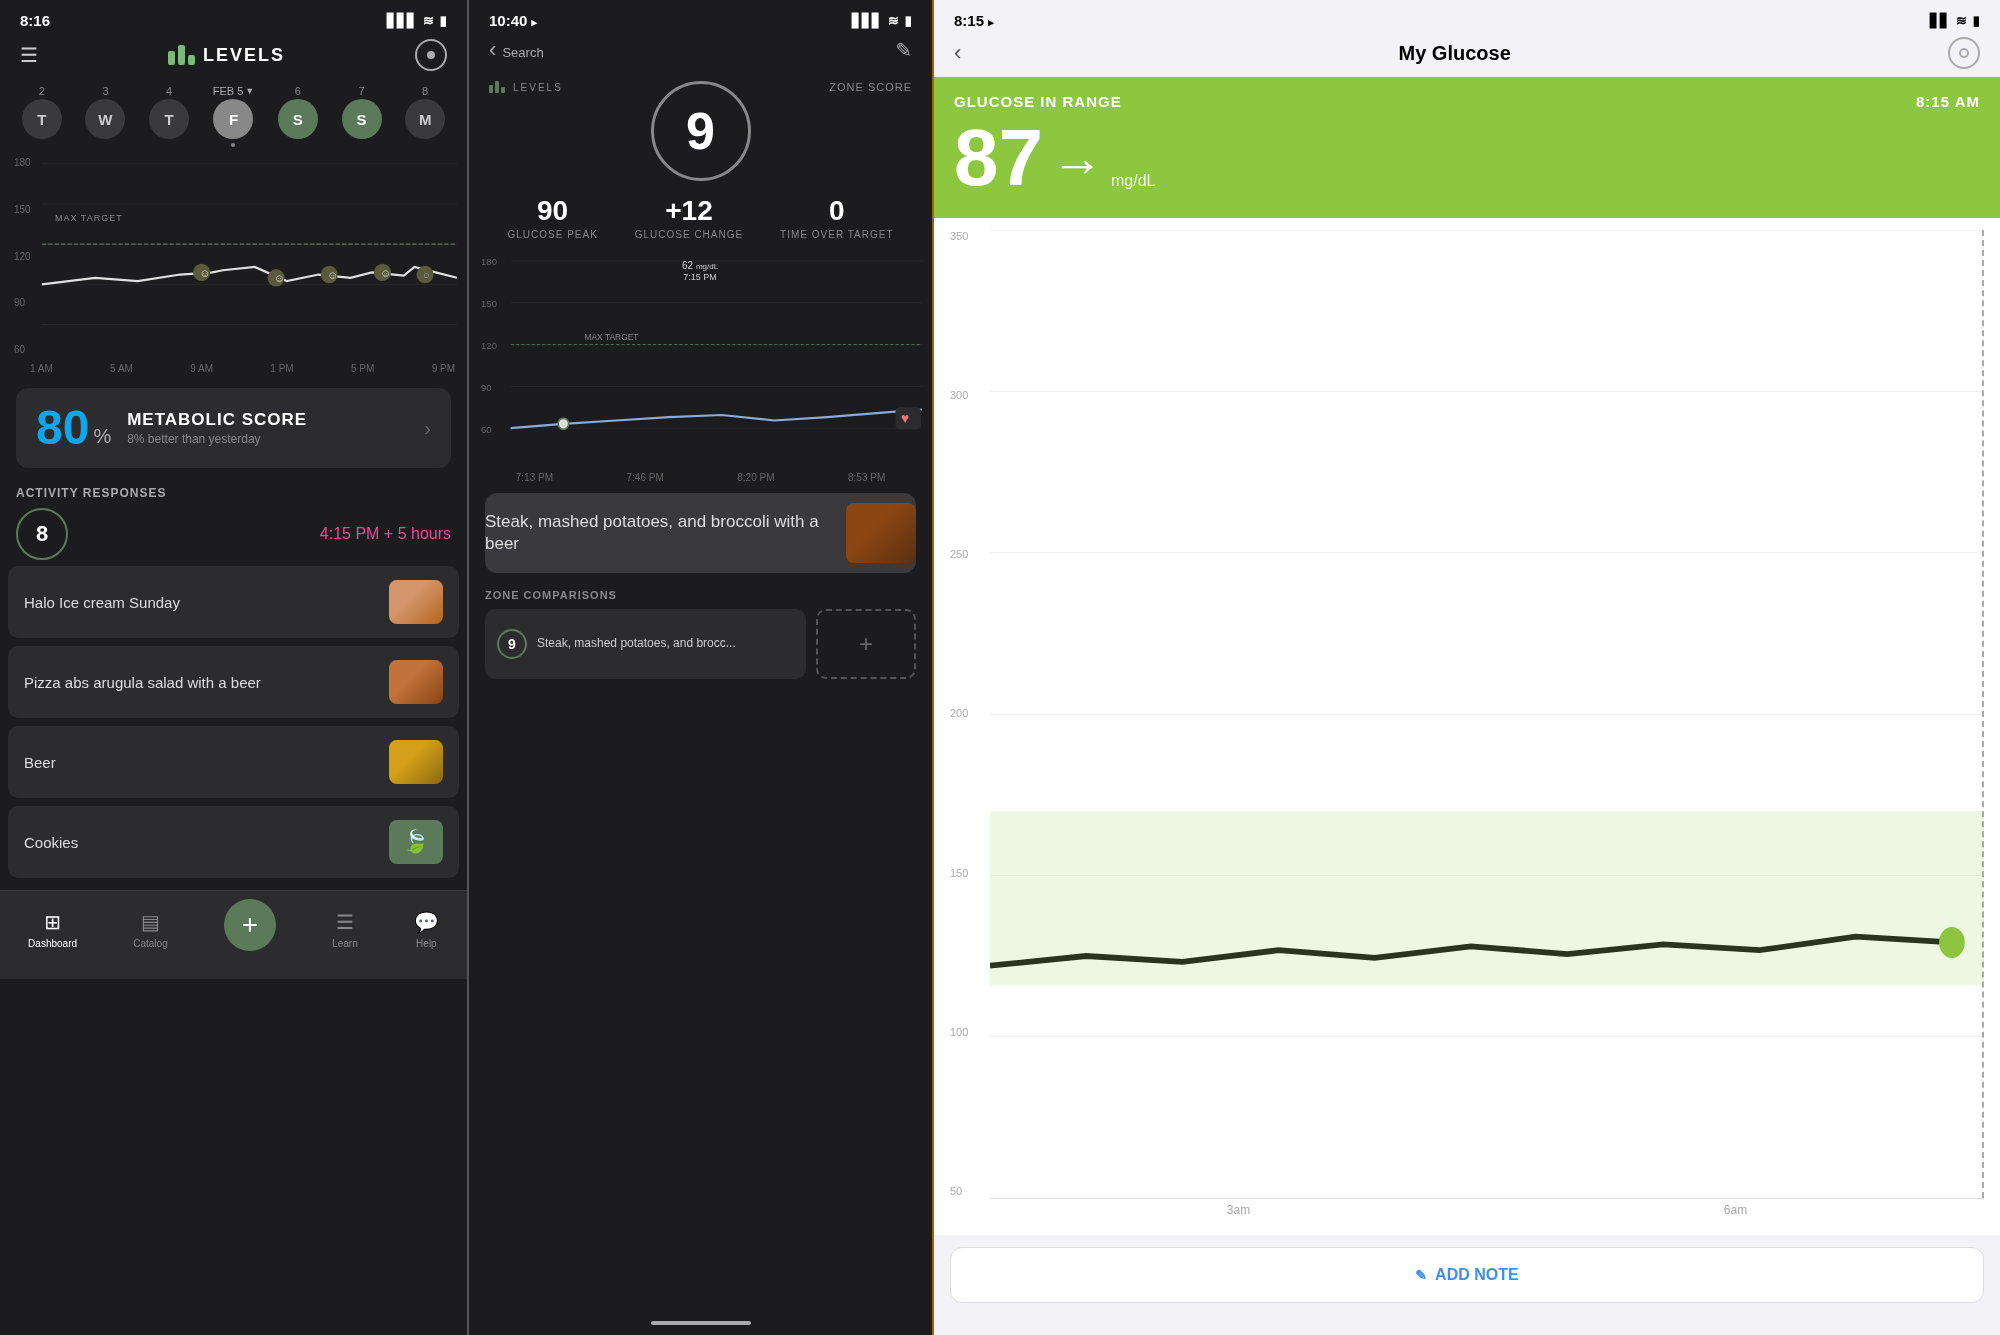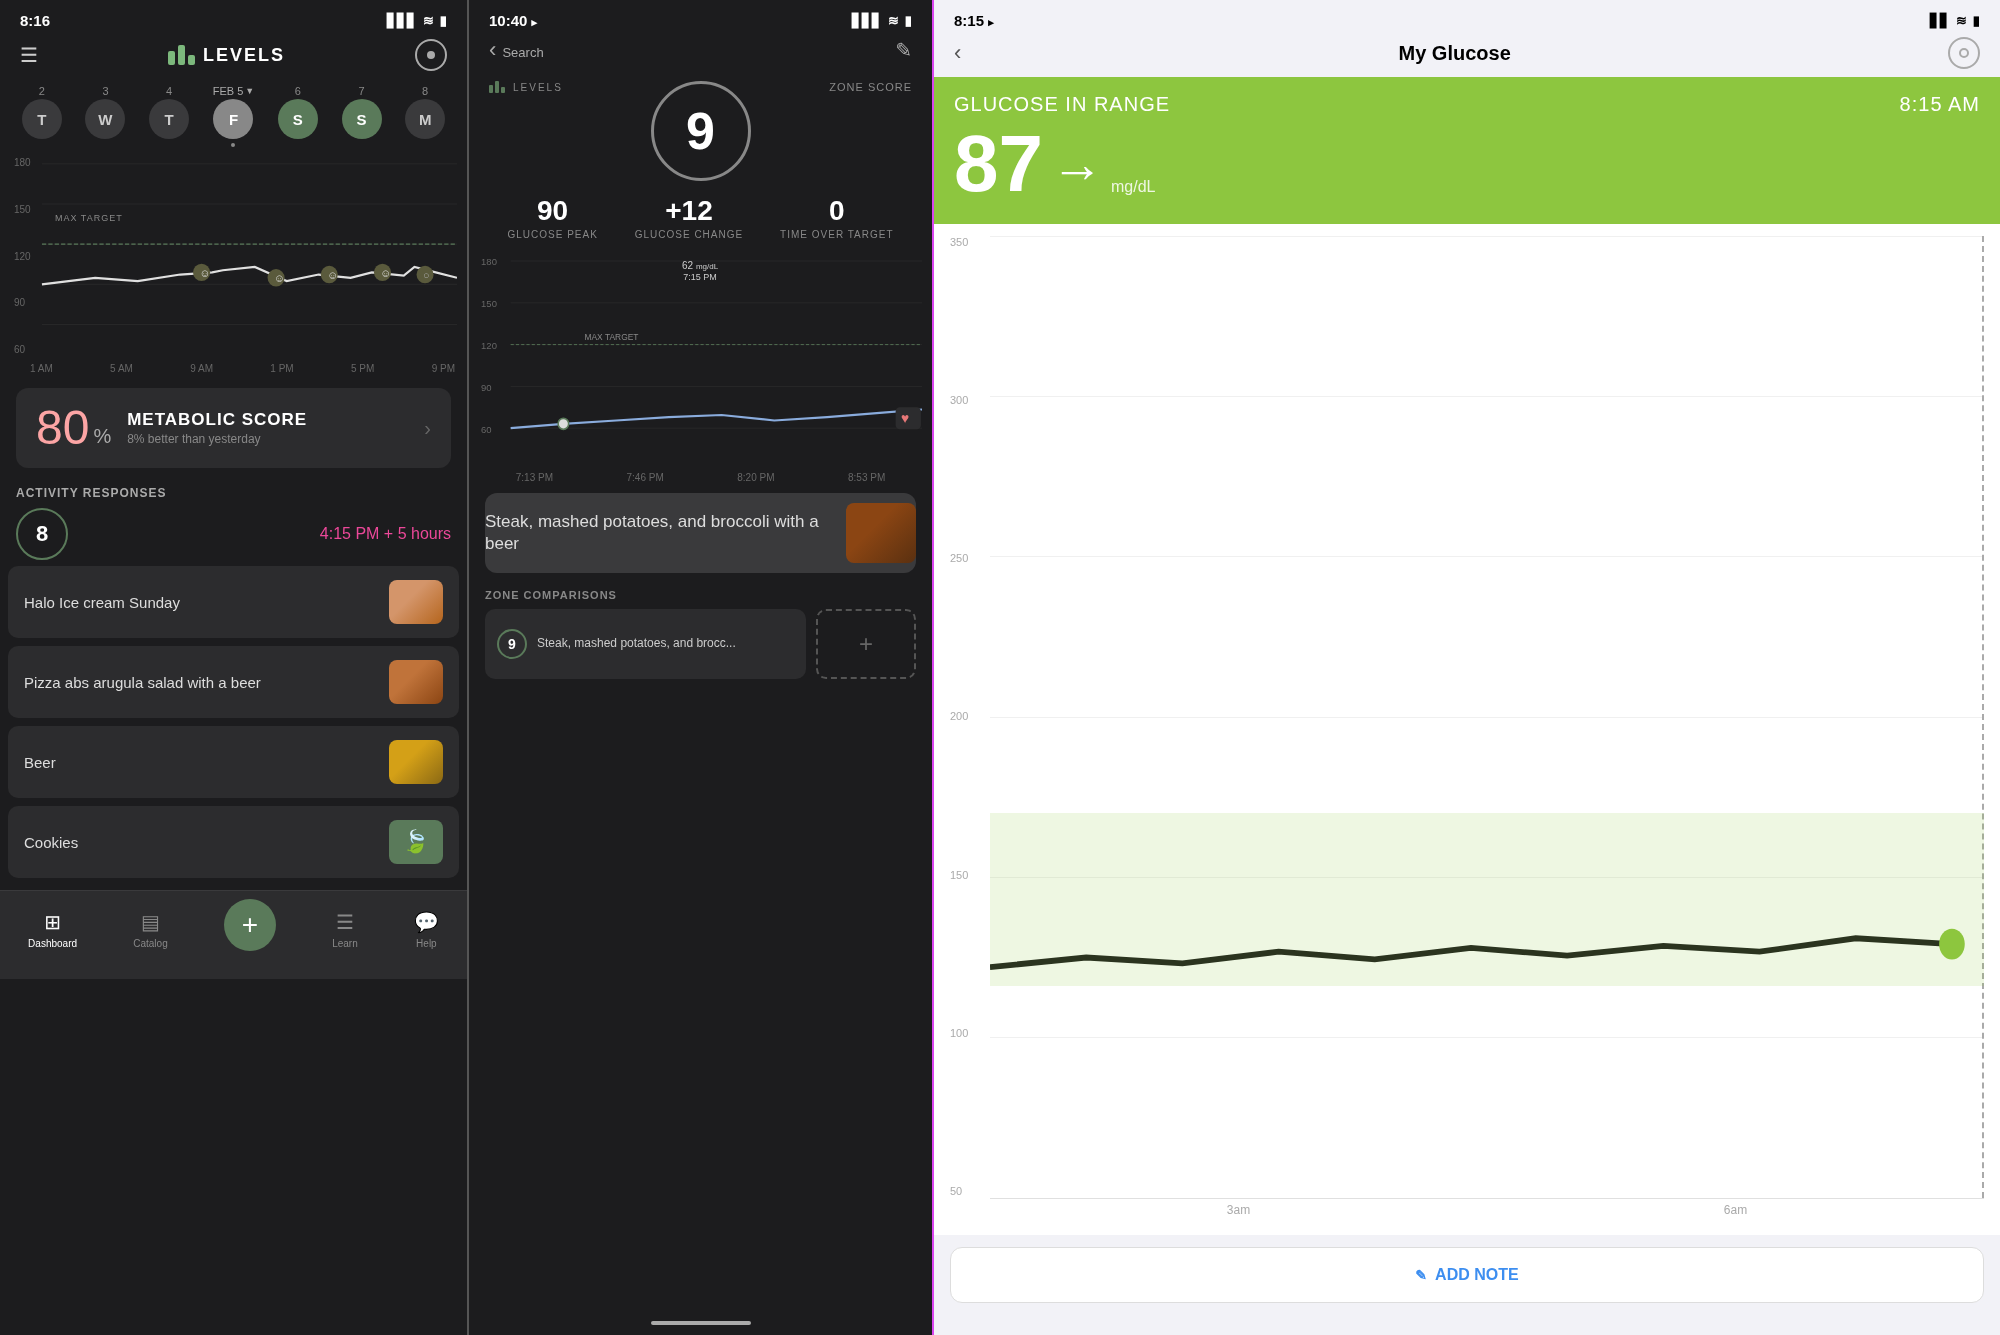--- a/index.html
+++ b/index.html
@@ -125,21 +125,21 @@
     .metabolic-score {
       margin: 10px 16px;
       background: #2c2c2e;
       border-radius: 12px;
       padding: 16px 20px;
       display: flex;
       align-items: center;
       justify-content: space-between;
     }
     .score-left { display: flex; align-items: center; gap: 4px; }
-    .score-num { font-size: 48px; font-weight: 400; color: #fca5a5; line-height: 1; }
+    .score-num { font-size: 48px; font-weight: 700; color: #0ea5e9; line-height: 1; }
     .score-pct { font-size: 20px; color: #aaa; align-self: flex-end; margin-bottom: 4px; }
     .score-right { flex: 1; margin-left: 16px; }
     .score-title { font-size: 17px; font-weight: 700; letter-spacing: 1px; }
     .score-sub { font-size: 12px; color: #888; margin-top: 2px; }
     .chevron-right { font-size: 20px; color: #666; }
     .section-title {
       padding: 8px 16px 4px;
       font-size: 12px;
       font-weight: 700;
       color: #aaa;
@@ -209,21 +209,21 @@
     
     .screen2 {
       width: 467px;
       height: 1335px;
       background: #1c1c1e;
       color: #fff;
       display: flex;
       flex-direction: column;
       overflow: hidden;
       border-left: 2px solid #555;
-      border-right: 2px solid #d946ef;
+      border-right: 2px solid #a16207;
     }
     .s2-status { display: flex; justify-content: space-between; padding: 12px 20px 4px; font-size: 15px; font-weight: 600; }
     .s2-nav { display: flex; justify-content: space-between; align-items: center; padding: 4px 20px 8px; }
     .back-btn { font-size: 22px; color: #aaa; }
     .edit-btn { font-size: 20px; color: #aaa; }
     .zone-score-area {
       display: flex;
       flex-direction: column;
       align-items: center;
       padding: 10px 0 4px;
@@ -360,21 +360,21 @@
       border: 2px solid #aaa;
       border-radius: 50%;
       display: flex; align-items: center; justify-content: center;
     }
     .s3-record-inner { width: 10px; height: 10px; border-radius: 50%; border: 2px solid #aaa; }
     .glucose-header {
       background: #8dc63f;
       padding: 16px 20px 20px;
     }
     .glucose-in-range {
-      font-size: 20px; font-weight: 400;
+      font-size: 15px; font-weight: 700;
       color: #fff;
       letter-spacing: 1px;
       display: flex; justify-content: space-between;
       margin-bottom: 8px;
     }
     .glucose-value {
       display: flex; align-items: center; gap: 8px;
     }
     .glucose-num { font-size: 80px; font-weight: 700; color: #fff; line-height: 1; }
     .glucose-arrow { font-size: 52px; color: #fff; }

